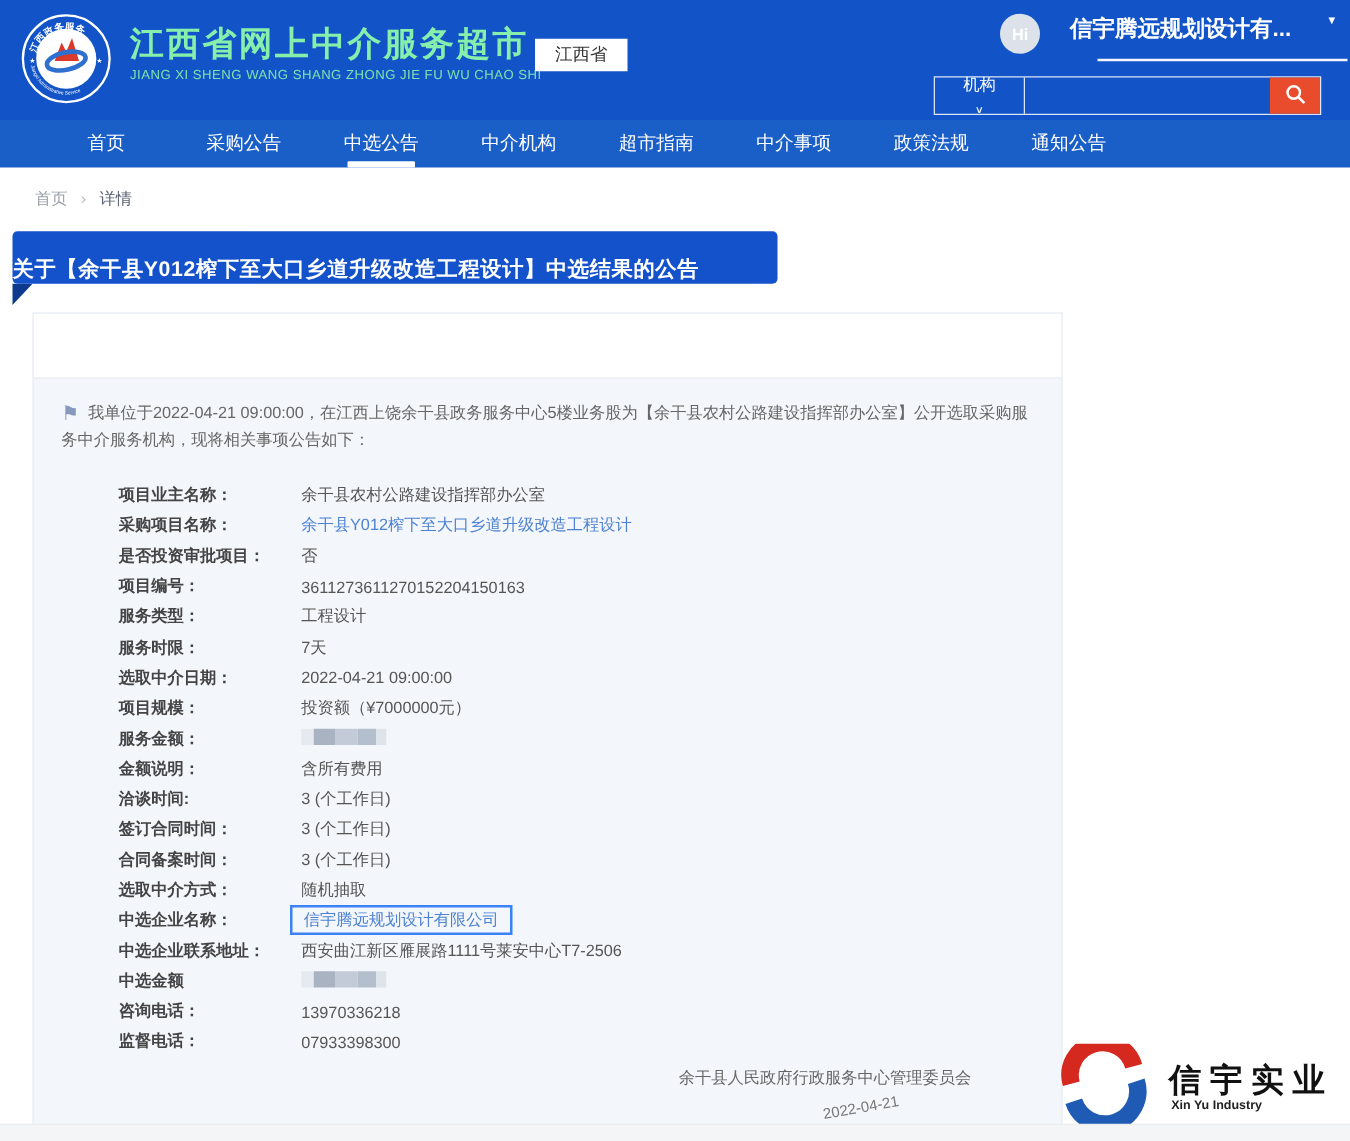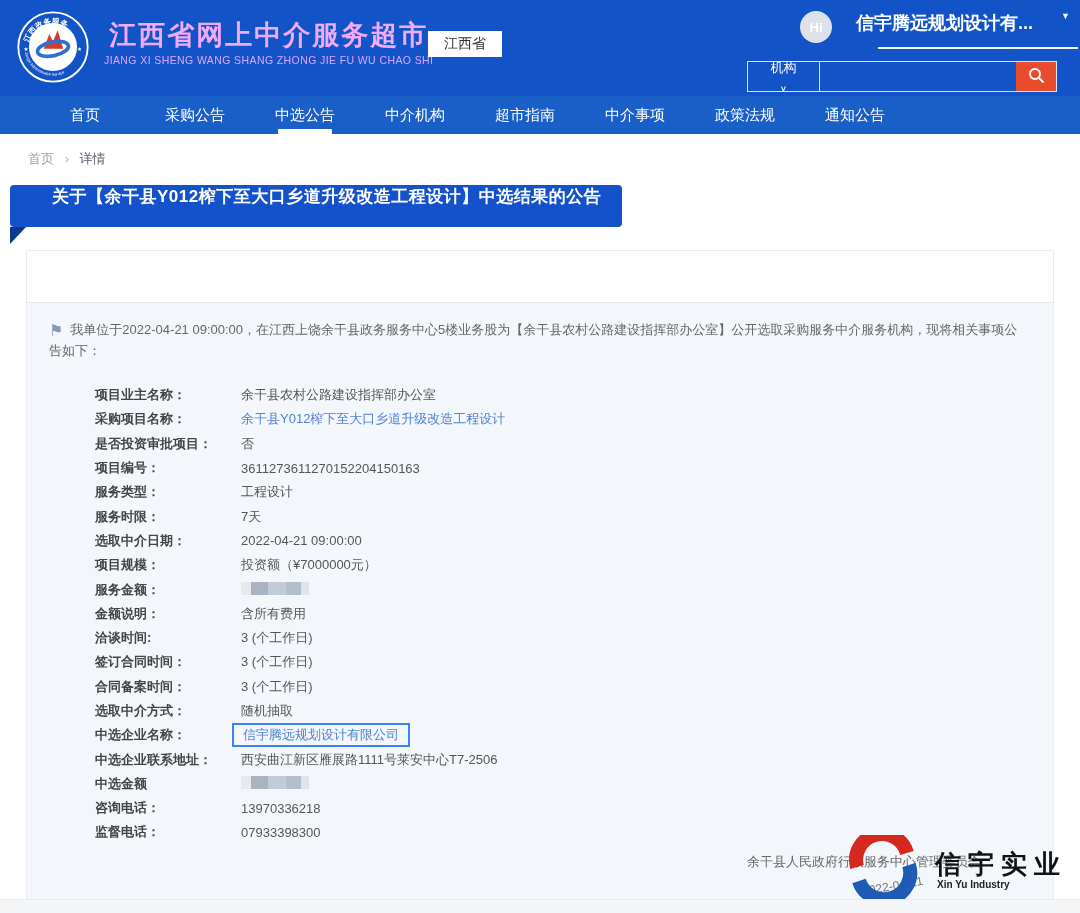--- a/index.html
+++ b/index.html
@@ -2,21 +2,21 @@
 <html><head>
 <meta charset="utf-8">
 <style>
   * { margin:0; padding:0; box-sizing:border-box; }
   body { font-family:"Liberation Sans","DejaVu Sans",sans-serif; background:#fff; }
   .page { position:relative; width:1080px; height:913px; background:#fff; overflow:hidden; }
 
   
   .header { position:absolute; left:0; top:0; width:1080px; height:96px; background:#1254c8; }
   .logo { position:absolute; left:16px; top:10px; width:74px; height:74px; }
-  .site-title-block { position:absolute; left:104px; top:20px; color:#f0abfc;text-align:center; }
+  .site-title-block { position:absolute; left:104px; top:20px; color:#86efac; }
   .site-title { font-size:27px; font-weight:bold; letter-spacing:2px; line-height:1.15; }
   .site-subtitle { font-size:10.5px; letter-spacing:.4px; opacity:.92; margin-top:3px; }
   .region-badge { position:absolute; left:428px; top:31px; background:#fff; color:#333;
                   font-size:14px; padding:4px 16px; }
   .user-block { position:absolute; right:10px; top:11px; display:flex; align-items:flex-start; gap:24px; color:#fff; }
   .avatar { width:32px; height:32px; border-radius:50%; background:#dde2ea; color:#fff;
             font-size:13px; font-weight:bold; display:flex; align-items:center; justify-content:center; }
   .user-name { font-size:18px; font-weight:bold; }
   .user-caret { font-size:9px; margin-left:4px; }
   .user-underline { position:absolute; left:878px; top:47px; width:200px; height:2px; background:rgba(255,255,255,.95); }
@@ -37,27 +37,27 @@
             width:54px; height:5px; background:#fff; border-radius:1px; }
 
   
   .breadcrumb { position:absolute; left:28px; top:150px; font-size:13px; color:#9aa0a8; }
   .breadcrumb .sep { margin:0 7px; color:#b8bdc4; }
   .breadcrumb .current { color:#5a6170; }
   .breadcrumb .home { cursor:pointer; }
 
   
   .banner { position:absolute; left:10px; top:185px; width:612px; height:42px; background:#1352cb;
-            border-radius:4px; display:flex; align-items:flex-start; padding-left:42px; z-index:3; }
+            border-radius:4px; display:flex; align-items:flex-end; z-index:3; }
   .banner-title { color:#fff; font-size:17px; font-weight:bold; letter-spacing:.5px; }
   .banner-fold { position:absolute; left:10px; top:227px; width:0; height:0;
                  border-top:17px solid #0d3a8c; border-right:16px solid transparent; z-index:2; }
 
   
-  .panel { position:absolute; left:26px; top:250px; width:1028px; height:649px;
+  .panel { position:absolute; left:26px; top:250px; width:824px; height:649px;
            background:#f3f6fb; border:1px solid #e8edf4; border-bottom:none; }
   .panel-head { height:52px; background:#fff; border-bottom:1px solid #e4e9f1; }
   .intro { padding:17px 24px 0 22px; font-size:13px; color:#666; line-height:20px; }
   .flag-icon { color:#8699bd; font-size:16px; margin-right:7px; vertical-align:-2px; }
 
   .fields { margin-top:22px; padding-left:68px; }
   .field-row { display:flex; align-items:center; height:24.3px; font-size:13px; }
   .field-label { width:146px; font-weight:bold; color:#444; }
   .field-value { color:#555; }
   .field-value.link { color:#4d82d2; cursor:pointer; }

